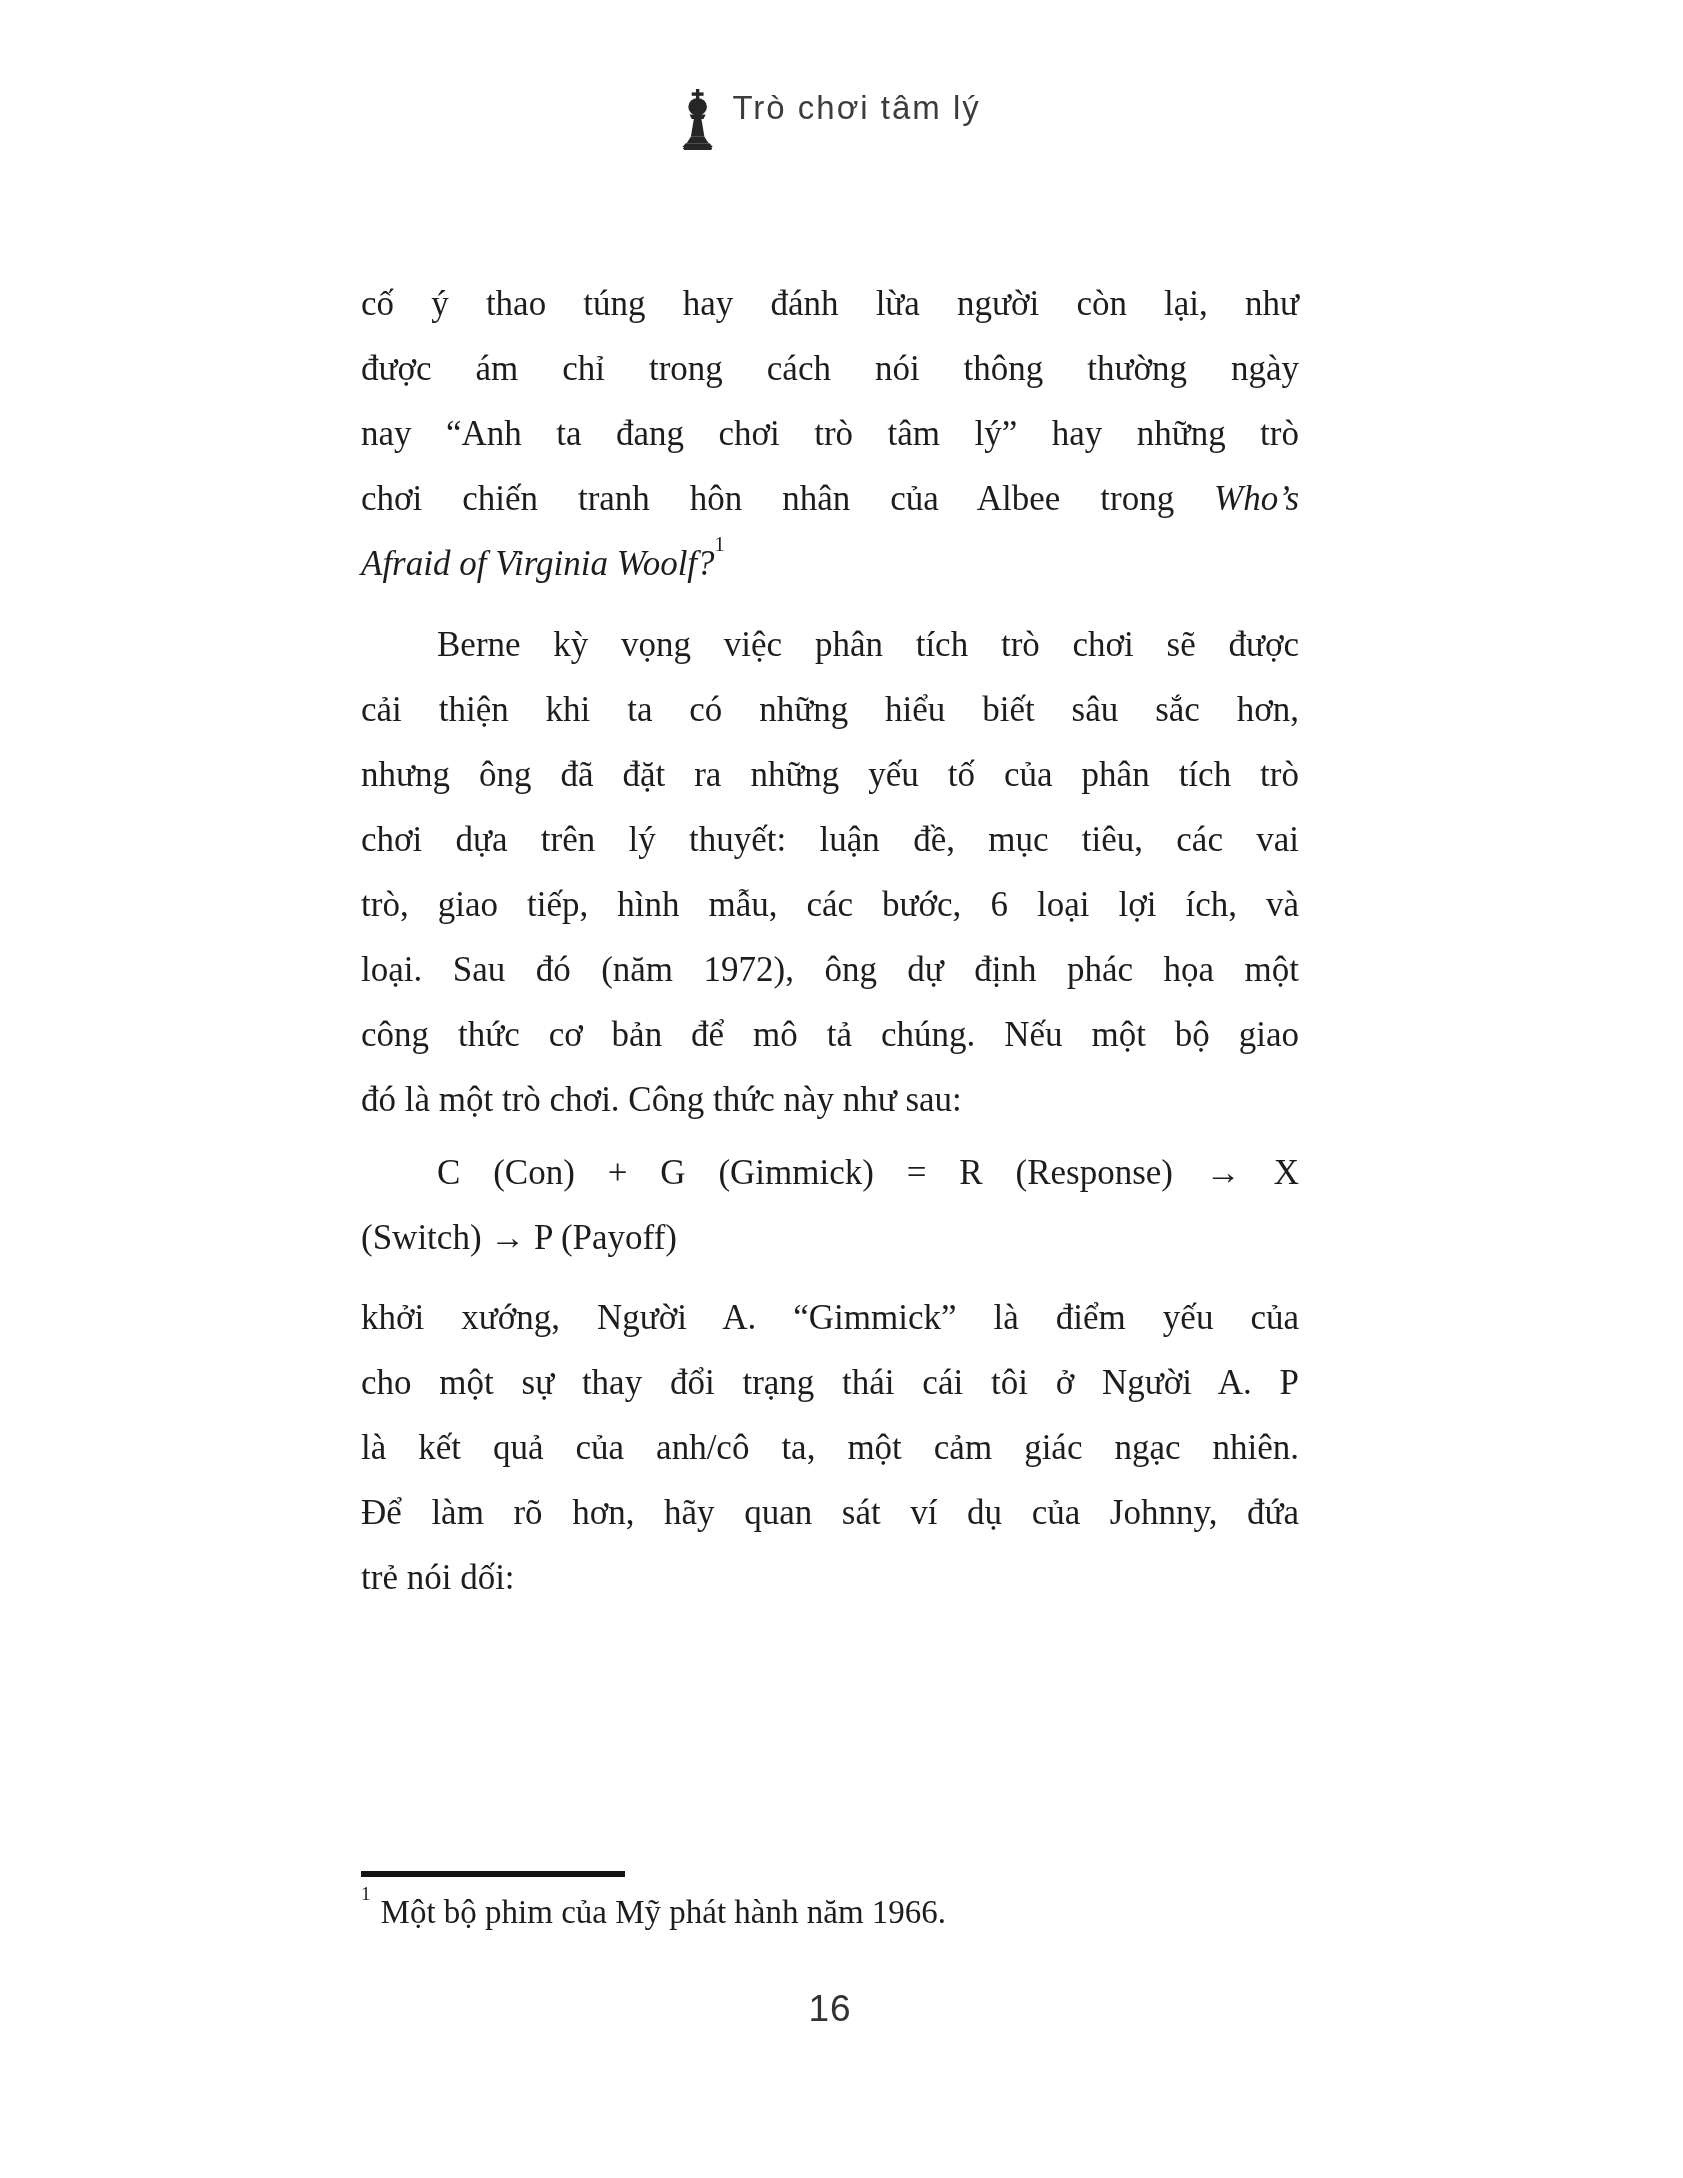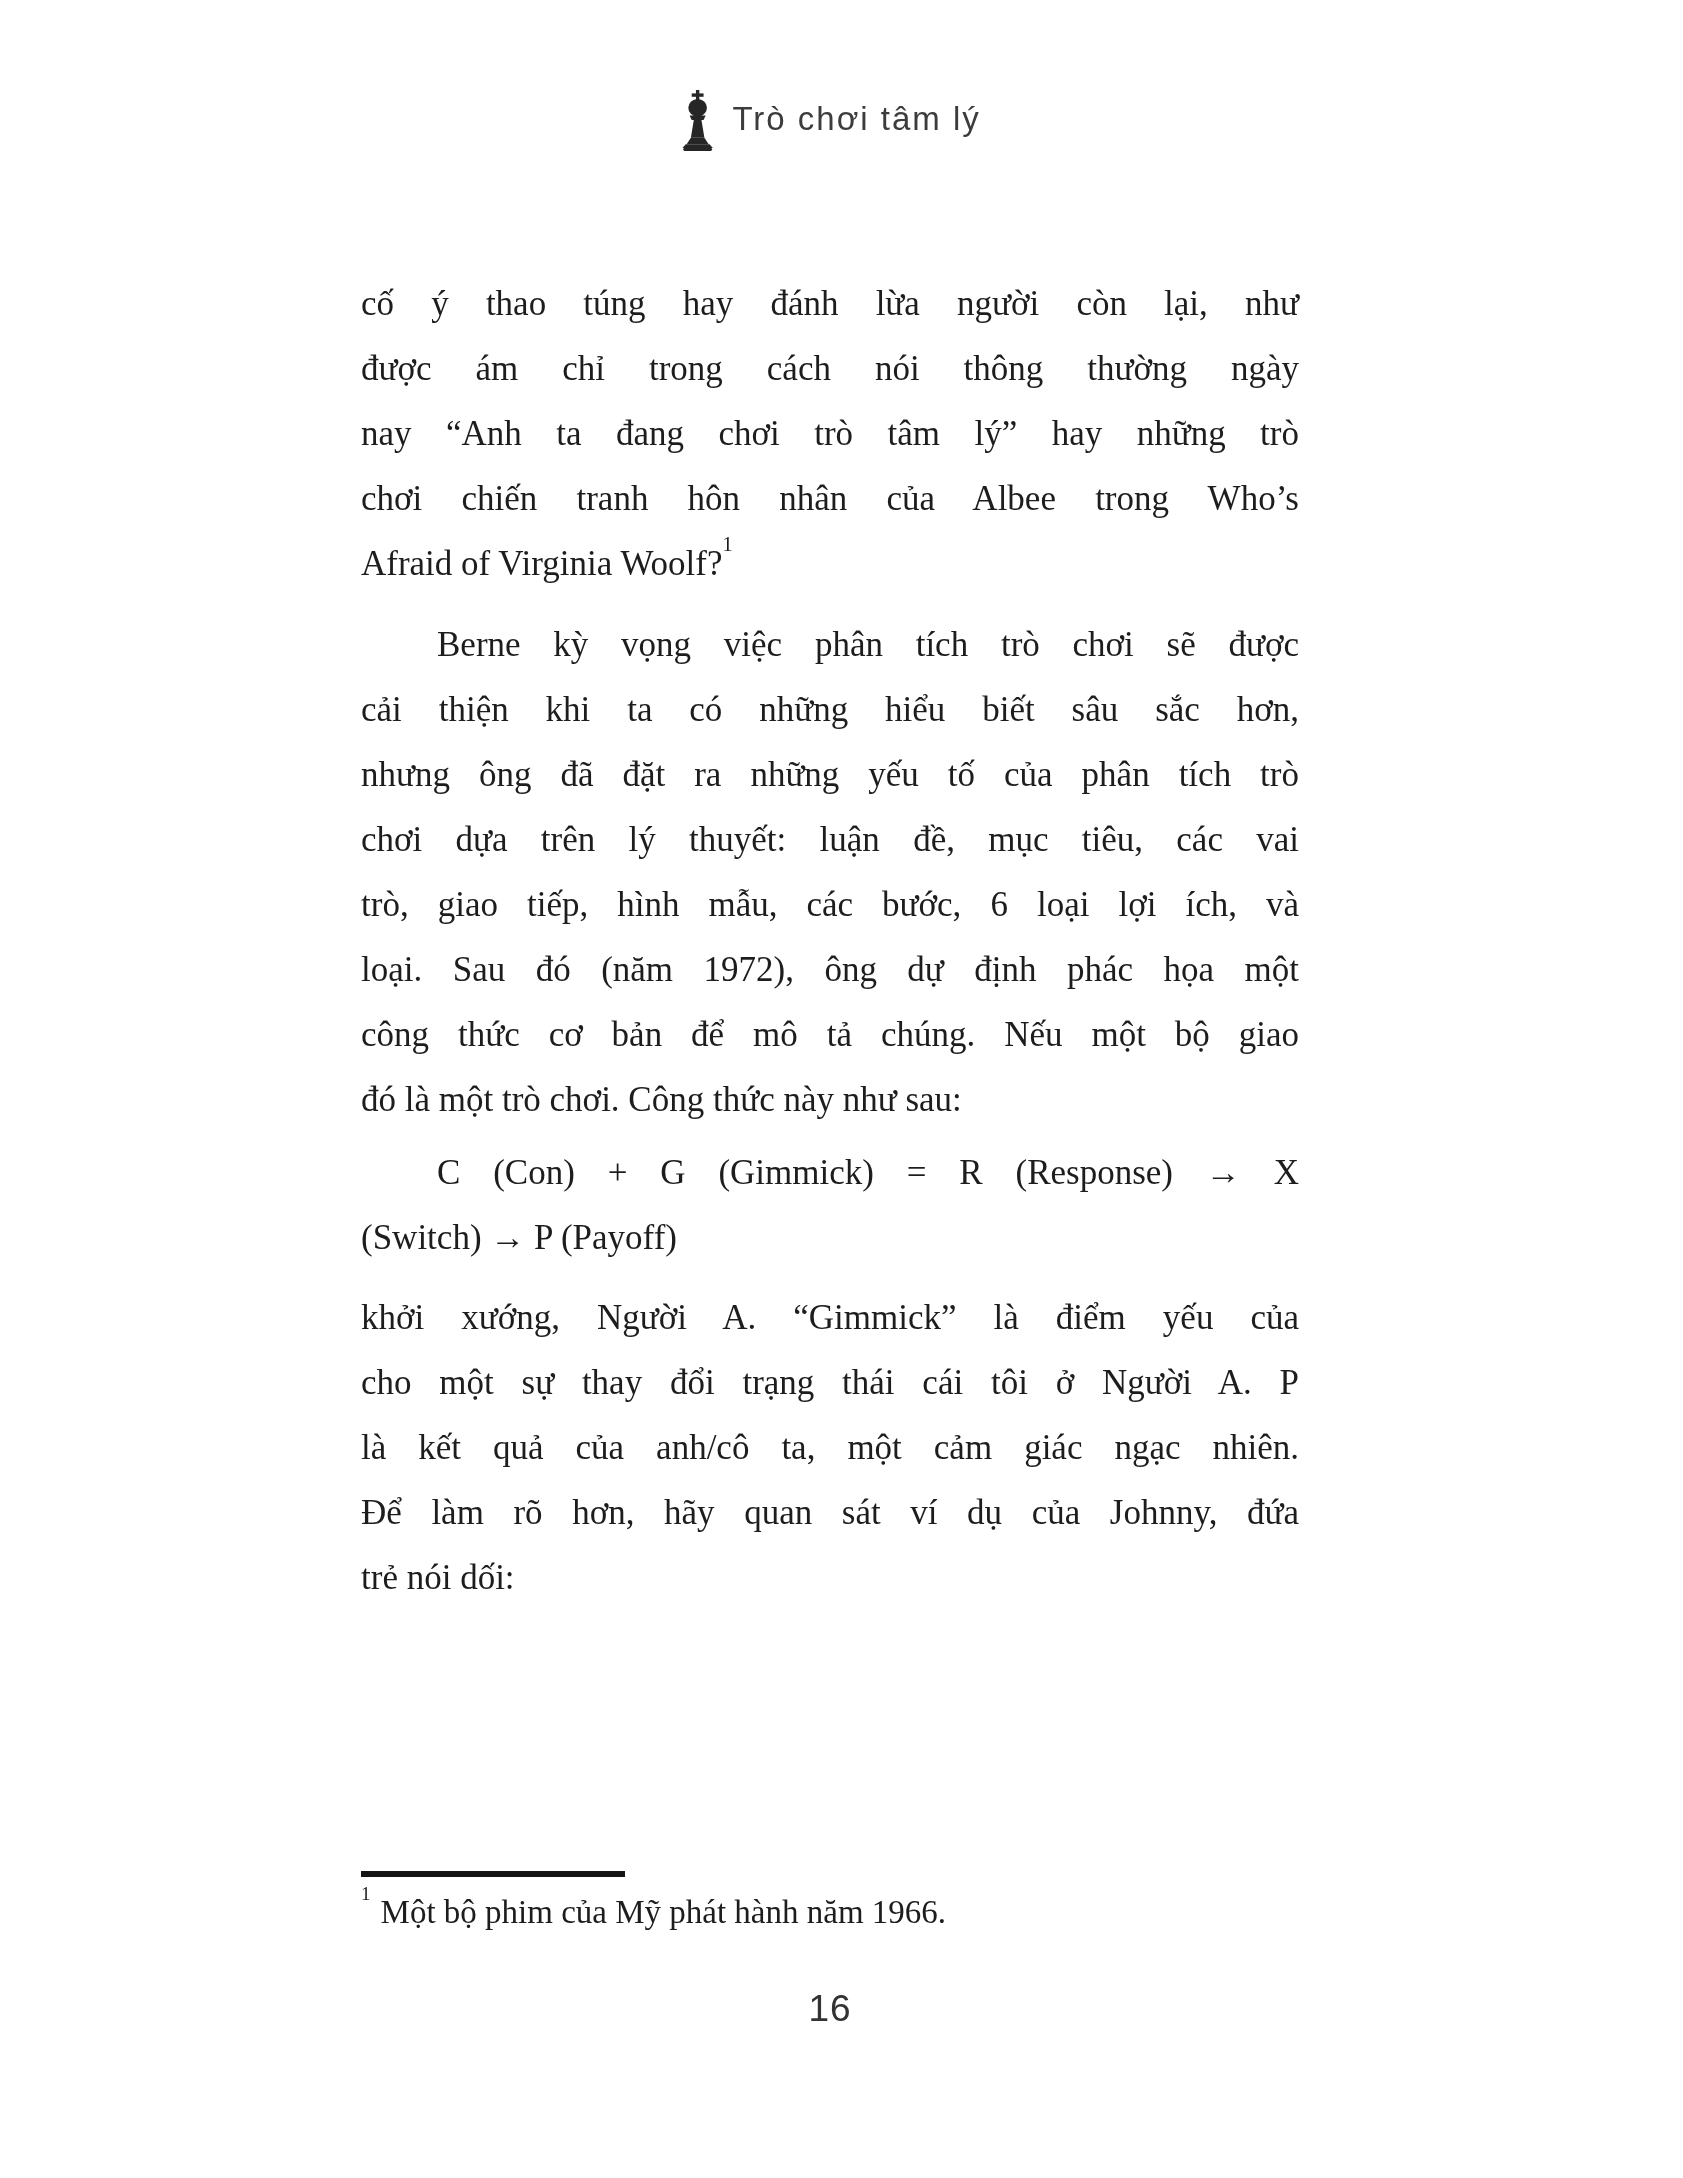--- a/index.html
+++ b/index.html
@@ -7,21 +7,21 @@
     position:relative;
     width:1683px;height:2178px;
     background:#ffffff;
     font-family:"Liberation Serif", serif;
     color:#1d1d1d;
     overflow:hidden;
   }
   
   .header{
     position:absolute;left:361px;top:89px;width:938px;height:63px;
-    display:flex;align-items:center;justify-content:center;gap:16px;
+    display:flex;justify-content:center;gap:16px;
   }
   .header .icon{display:inline-flex;align-items:flex-end;height:61px;}
   .header .icon svg{height:61px;width:auto;display:block;}
   .running-title{
     font-family:"Liberation Sans", sans-serif;
     font-weight:400;
     font-size:33px;
     letter-spacing:2px;
     color:#3c3c3c;
     white-space:nowrap;
@@ -36,21 +36,21 @@
   .mt16{margin-top:16px;}
   .mt8{margin-top:8px;}
   .mt15{margin-top:15px;}
   .line{
     text-align:justify;
     text-align-last:justify;
     white-space:normal;
   }
   .line.last{text-align-last:auto;}
   .line.ind{text-indent:76px;}
-  .it{}
+  .it{font-style:italic;}
   sup.fn{
     font-size:0.58em;
     line-height:0;
     position:relative;
     top:-0.55em;
   }
   
   .footnote-rule{
     position:absolute;left:361px;top:1871px;
     width:264px;height:6px;background:#141414;

